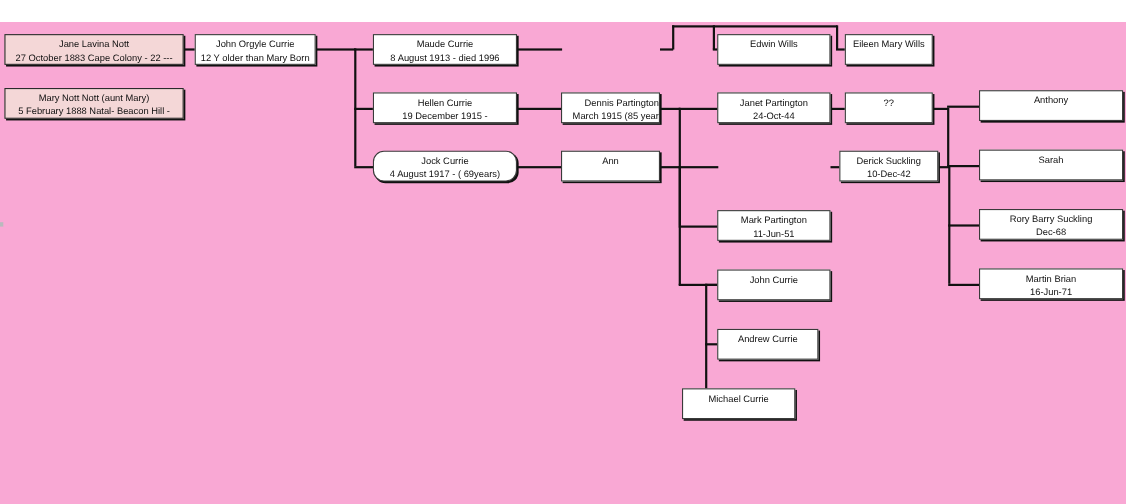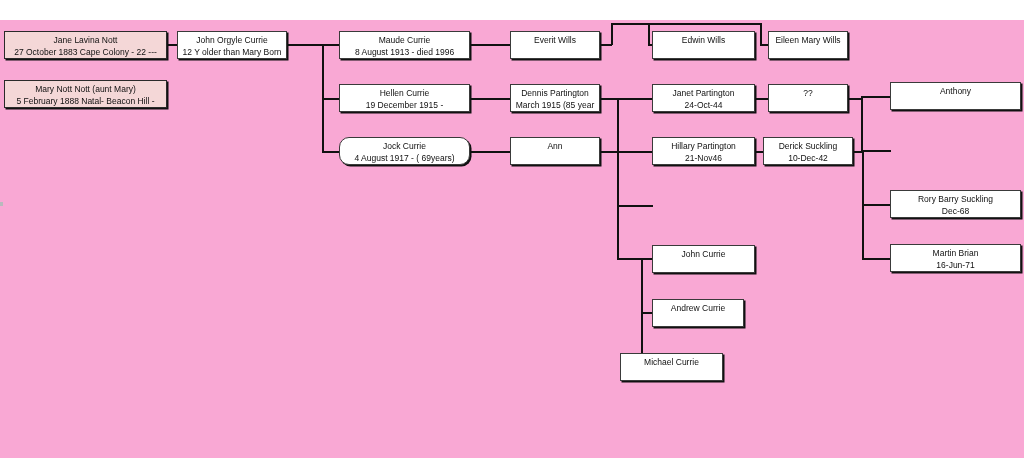--- a/index.html
+++ b/index.html
@@ -116,25 +116,21 @@
       <span class="ln">8 August 1913 - died 1996</span>
     </div>
     <div class="node" style="left: 339px; top: 64px; width: 131px; height: 28px;">
       <span class="ln">Hellen Currie</span>
       <span class="ln">19 December 1915 -</span>
     </div>
     <div class="node" style="left: 339px; top: 117px; width: 131px; height: 28px; border-radius: 10px;">
       <span class="ln">Jock Currie</span>
       <span class="ln">4 August 1917 - ( 69years)</span>
     </div>
-    <div class="node" style="left: 510px; top: 11px; width: 90px; height: 28px;">
-      <span class="ln">Everit Wills</span>
-      <span class="ln"></span>
-    </div>
-    <div class="node" style="left: 510px; top: 64px; width: 90px; height: 28px;">
+    <div class="node" style="left: 510px; top: 64px; width: 90px; height: 28px; text-align: right;">
       <span class="ln">Dennis Partington</span>
       <span class="ln">March 1915 (85 year</span>
     </div>
     <div class="node" style="left: 510px; top: 117px; width: 90px; height: 28px;">
       <span class="ln">Ann</span>
       <span class="ln"></span>
     </div>
     <div class="node" style="left: 652px; top: 11px; width: 103px; height: 28px;">
       <span class="ln">Edwin Wills</span>
       <span class="ln"></span>
@@ -144,44 +140,48 @@
       <span class="ln"></span>
     </div>
     <div class="node" style="left: 652px; top: 64px; width: 103px; height: 28px;">
       <span class="ln">Janet Partington</span>
       <span class="ln">24-Oct-44</span>
     </div>
     <div class="node" style="left: 768px; top: 64px; width: 80px; height: 28px;">
       <span class="ln">??</span>
       <span class="ln"></span>
     </div>
-    <div class="node" style="left: 652px; top: 117px; width: 103px; height: 28px;">
-      <span class="ln">Hillary Partington</span>
-      <span class="ln">21-Nov46</span>
-    </div>
     <div class="node" style="left: 763px; top: 117px; width: 90px; height: 28px;">
       <span class="ln">Derick Suckling</span>
       <span class="ln">10-Dec-42</span>
+    </div>
+    <div class="node" style="left: 652px; top: 171px; width: 103px; height: 28px;">
+      <span class="ln">Mark Partington</span>
+      <span class="ln">11-Jun-51</span>
     </div>
     <div class="node" style="left: 652px; top: 225px; width: 103px; height: 28px;">
       <span class="ln">John Currie</span>
       <span class="ln"></span>
     </div>
     <div class="node" style="left: 652px; top: 279px; width: 92px; height: 28px;">
       <span class="ln">Andrew Currie</span>
       <span class="ln"></span>
     </div>
     <div class="node" style="left: 620px; top: 333px; width: 103px; height: 28px;">
       <span class="ln">Michael Currie</span>
       <span class="ln"></span>
     </div>
     <div class="node" style="left: 890px; top: 62px; width: 131px; height: 28px;">
       <span class="ln">Anthony</span>
       <span class="ln"></span>
     </div>
+    <div class="node" style="left: 890px; top: 116px; width: 131px; height: 28px;">
+      <span class="ln">Sarah</span>
+      <span class="ln"></span>
+    </div>
     <div class="node" style="left: 890px; top: 170px; width: 131px; height: 28px;">
       <span class="ln">Rory Barry Suckling</span>
       <span class="ln">Dec-68</span>
     </div>
     <div class="node" style="left: 890px; top: 224px; width: 131px; height: 28px;">
       <span class="ln">Martin Brian</span>
       <span class="ln">16-Jun-71</span>
     </div>
     <div class="speck" style="left: 0px; top: 182px;"></div>
   </div>

